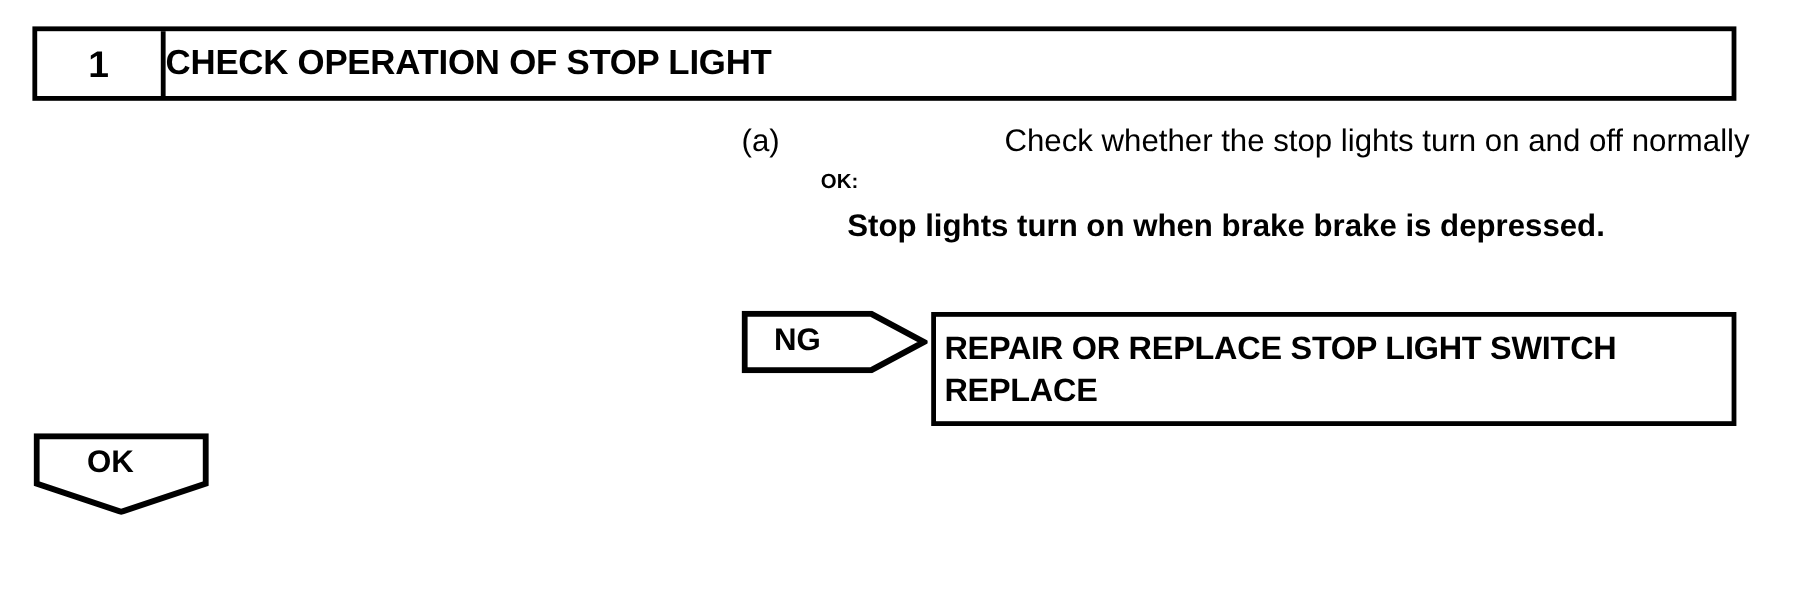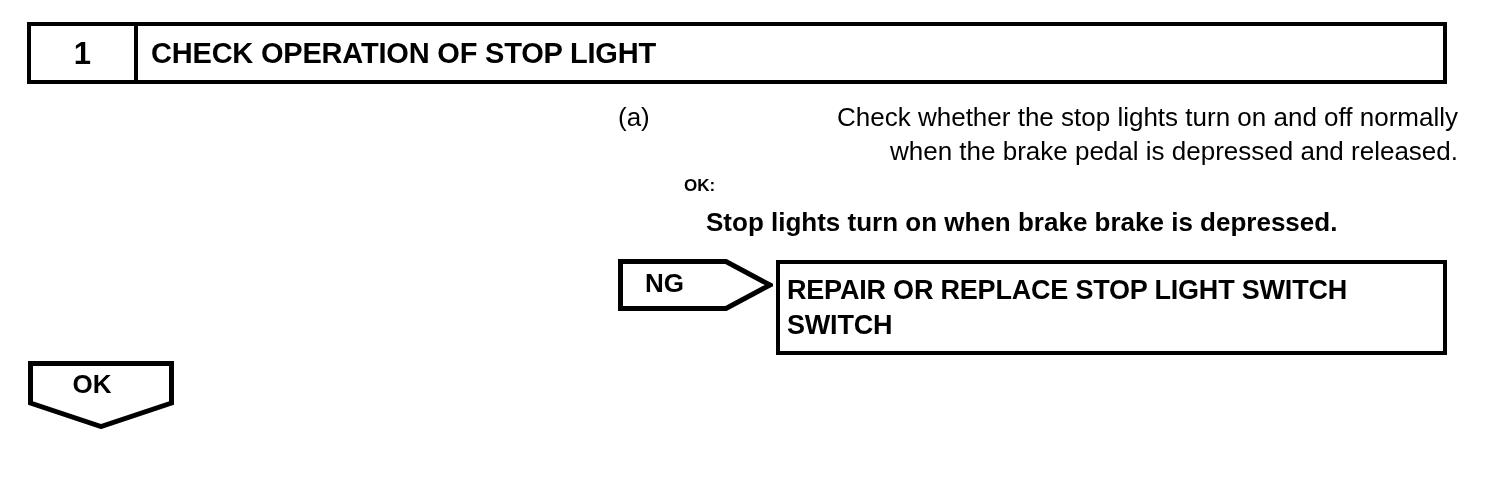--- a/index.html
+++ b/index.html
@@ -41,21 +41,20 @@
   .step-number {
     font-size: 31px;
     font-weight: bold;
     letter-spacing: 0.5px;
     line-height: 1;
   }
   .step-title-cell {
     flex: 1;
     display: flex;
     align-items: center;
-    padding-left: 13px;
   }
   .step-title {
     font-size: 29px;
     font-weight: bold;
     letter-spacing: -0.2px;
     line-height: 1;
     white-space: nowrap;
   }
 
   
@@ -175,37 +174,36 @@
   <div class="step-title-cell">
     <span class="step-title">CHECK OPERATION OF STOP LIGHT</span>
   </div>
 </div>
 
 <div class="procedure">
   <div class="proc-row">
     <div class="proc-marker">(a)</div>
     <div class="proc-body">
       <div class="proc-line">Check whether the stop lights turn on and off normally</div>
-      <div class="proc-line">when the brake pedal is depressed and released.</div>
       <div class="proc-ok-label">OK:</div>
       <div class="proc-ok-value">Stop lights turn on when brake brake is depressed.</div>
     </div>
   </div>
 </div>
 
 <div class="ng-arrow">
   <svg viewBox="0 0 155 52" xmlns="http://www.w3.org/2000/svg">
     <polygon points="2.5,2.5 108,2.5 152,26 108,49.5 2.5,49.5" fill="#ffffff" stroke="#000000" stroke-width="5" stroke-linejoin="miter"></polygon>
   </svg>
   <span class="ng-label">NG</span>
 </div>
 
 <div class="result-box">
   <div class="result-line">REPAIR OR REPLACE STOP LIGHT SWITCH</div>
-  <div class="result-line">SWITCH</div>
+  <div class="result-line">REPLACE</div>
 </div>
 
 <div class="ok-arrow">
   <svg viewBox="0 0 146 68" xmlns="http://www.w3.org/2000/svg">
     <polygon points="2.5,2.5 143.5,2.5 143.5,42 73,65.5 2.5,42" fill="#ffffff" stroke="#000000" stroke-width="5" stroke-linejoin="miter"></polygon>
   </svg>
   <span class="ok-label">OK</span>
 </div>
 
 </body></html>

